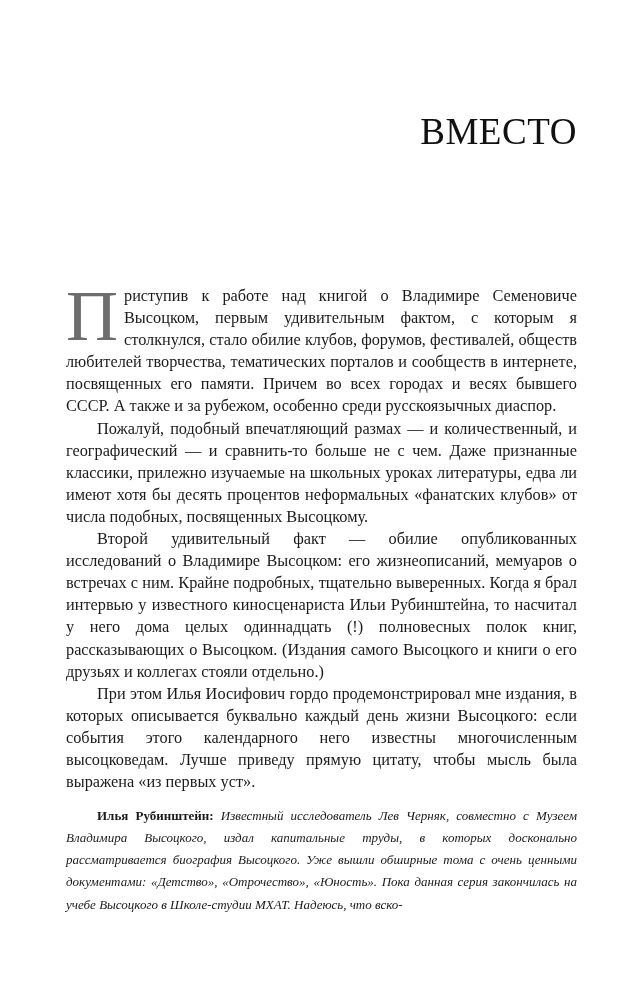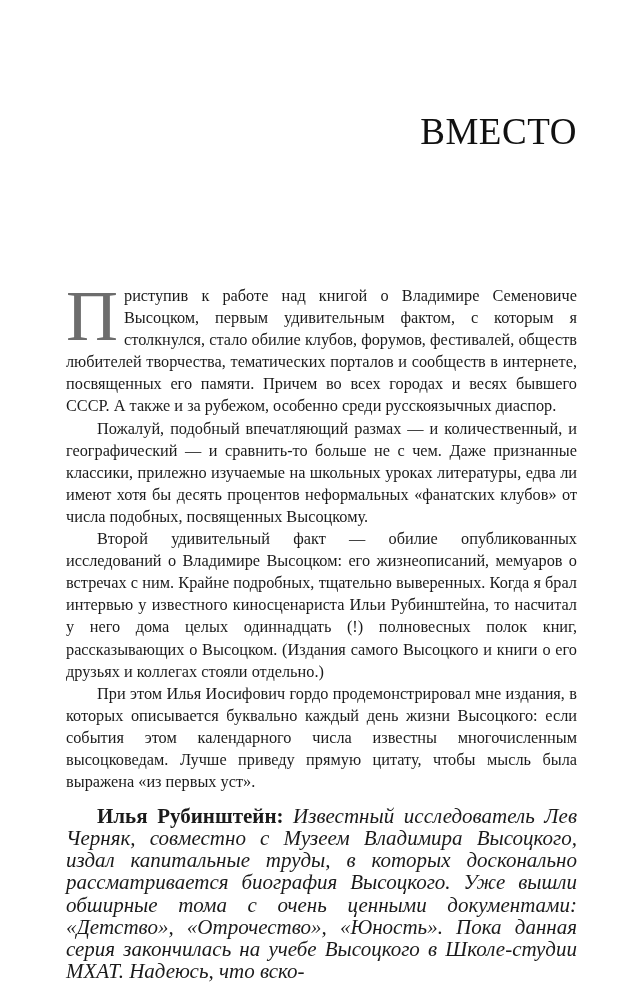--- a/index.html
+++ b/index.html
@@ -71,21 +71,21 @@
     font-size: 72px;
     line-height: 56px;
     color: #6d6d6d;
     margin: 3px 6px 0 0;
     padding: 0;
     font-weight: 400;
   }
 
   p.quote {
     margin: 12px 0 0 0;
-    font-size: 21px;
+    font-size: 13px;
     line-height: 22.1px;
     text-align: justify;
     text-align-last: left;
     text-indent: 31px;
     font-style: italic;
     color: #1a1a1a;
   }
   p.quote .speaker {
     font-style: normal;
     font-weight: 700;
@@ -101,19 +101,19 @@
   </div>
 
   <div class="text-column">
 
     <p class="body first"><span class="dropcap">П</span><span>риступив к работе над книгой о Владимире Семеновиче Высоцком, первым удивительным фактом, с которым я столкнулся, стало обилие клубов, форумов, фестивалей, обществ любителей творчества, тематических порталов и сообществ в интернете, посвященных его памяти. Причем во всех городах и весях бывшего СССР. А также и за рубежом, особенно среди русскоязычных диаспор.</span></p>
 
     <p class="body">Пожалуй, подобный впечатляющий размах — и количественный, и географический — и сравнить-то больше не с чем. Даже признанные классики, прилежно изучаемые на школьных уроках литературы, едва ли имеют хотя бы десять процентов неформальных «фанатских клубов» от числа подобных, посвященных Высоцкому.</p>
 
     <p class="body">Второй удивительный факт — обилие опубликованных исследований о Владимире Высоцком: его жизнеописаний, мемуаров о встречах с ним. Крайне подробных, тщательно выверенных. Когда я брал интервью у известного киносценариста Ильи Рубинштейна, то насчитал у него дома целых одиннадцать (!) полновесных полок книг, рассказывающих о Высоцком. (Издания самого Высоцкого и книги о его друзьях и коллегах стояли отдельно.)</p>
 
-    <p class="body">При этом Илья Иосифович гордо продемонстрировал мне издания, в которых описывается буквально каждый день жизни Высоцкого: если события этом календарного числа известны многочисленным высоцковедам. Лучше приведу прямую цитату, чтобы мысль была выражена «из первых уст».</p>
+    <p class="body">При этом Илья Иосифович гордо продемонстрировал мне издания, в которых описывается буквально каждый день жизни Высоцкого: если события этого календарного него известны многочисленным высоцковедам. Лучше приведу прямую цитату, чтобы мысль была выражена «из первых уст».</p>
 
     <p class="quote"><span class="speaker">Илья Рубинштейн:</span><span> Известный исследователь Лев Черняк, совместно с Музеем Владимира Высоцкого, издал капитальные труды, в которых досконально рассматривается биография Высоцкого. Уже вышли обширные тома с очень ценными документами: «Детство», «Отрочество», «Юность». Пока данная серия закончилась на учебе Высоцкого в Школе-студии МХАТ. Надеюсь, что вско-</span></p>
 
   </div>
 
 </div>
 
 </body></html>

